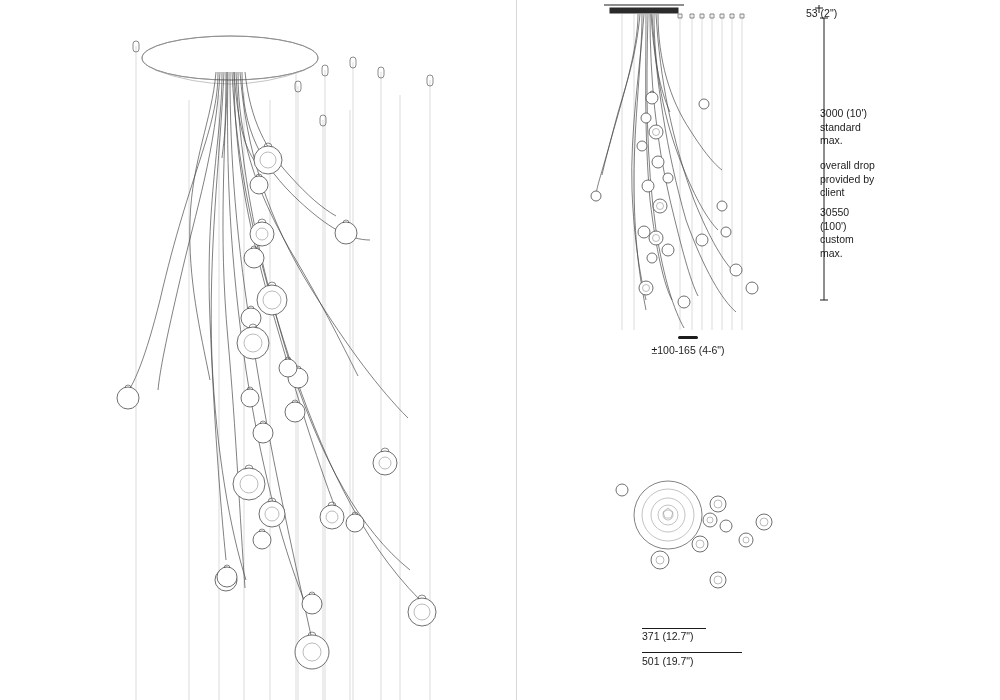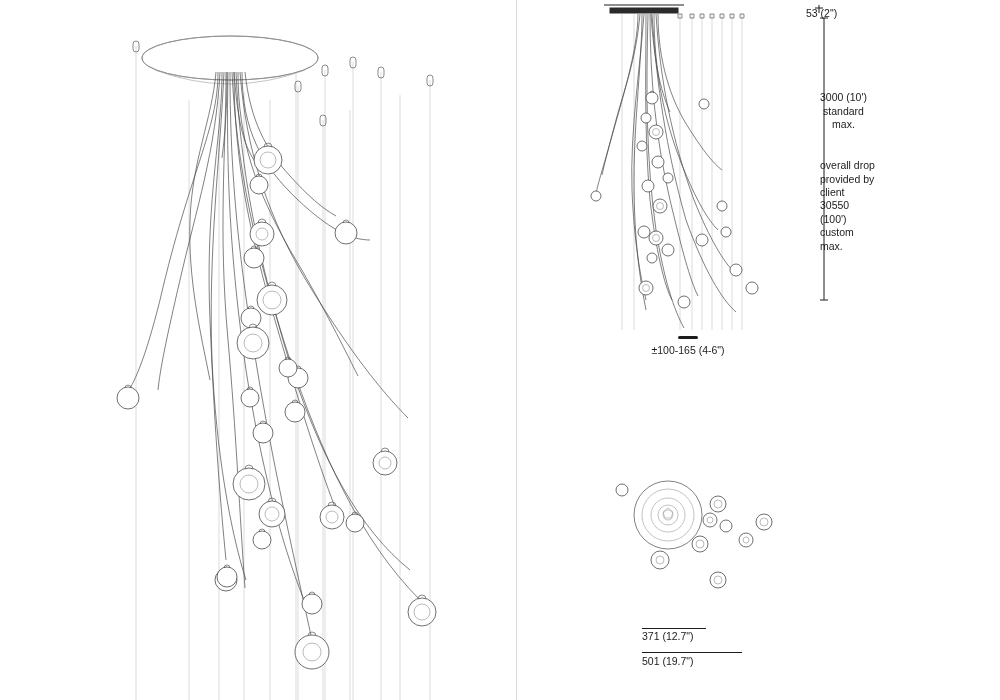--- a/index.html
+++ b/index.html
@@ -38,23 +38,23 @@
   #panel-notes       { left: 812px; top: 0; width: 180px; height: 330px; }
 
   .note-block {
     position: absolute;
     font-size: 10.5px;
     line-height: 13.5px;
     color: #1c1c1c;
     white-space: pre-line;
   }
   #note-canopy  { left: 806px; top: 7px;  font-size: 10.5px; }
-  #note-standard{ left: 820px; top: 91px; text-align: center; }
+  #note-standard{ left: 820px; top: 107px; }
   #note-overall { left: 820px; top: 159px; }
-  #note-custom  { left: 820px; top: 199px; }
+  #note-custom  { left: 820px; top: 206px; }
 
   .dim-label {
     position: absolute;
     font-size: 10.5px;
     color: #1c1c1c;
     text-align: center;
   }
   #dim-sphere { left: 598px; top: 344px; width: 180px; }
   #dim-371    { left: 598px; top: 630px; width: 180px; text-align: left; padding-left: 44px; }
   #dim-501    { left: 598px; top: 655px; width: 180px; text-align: left; padding-left: 44px; }

